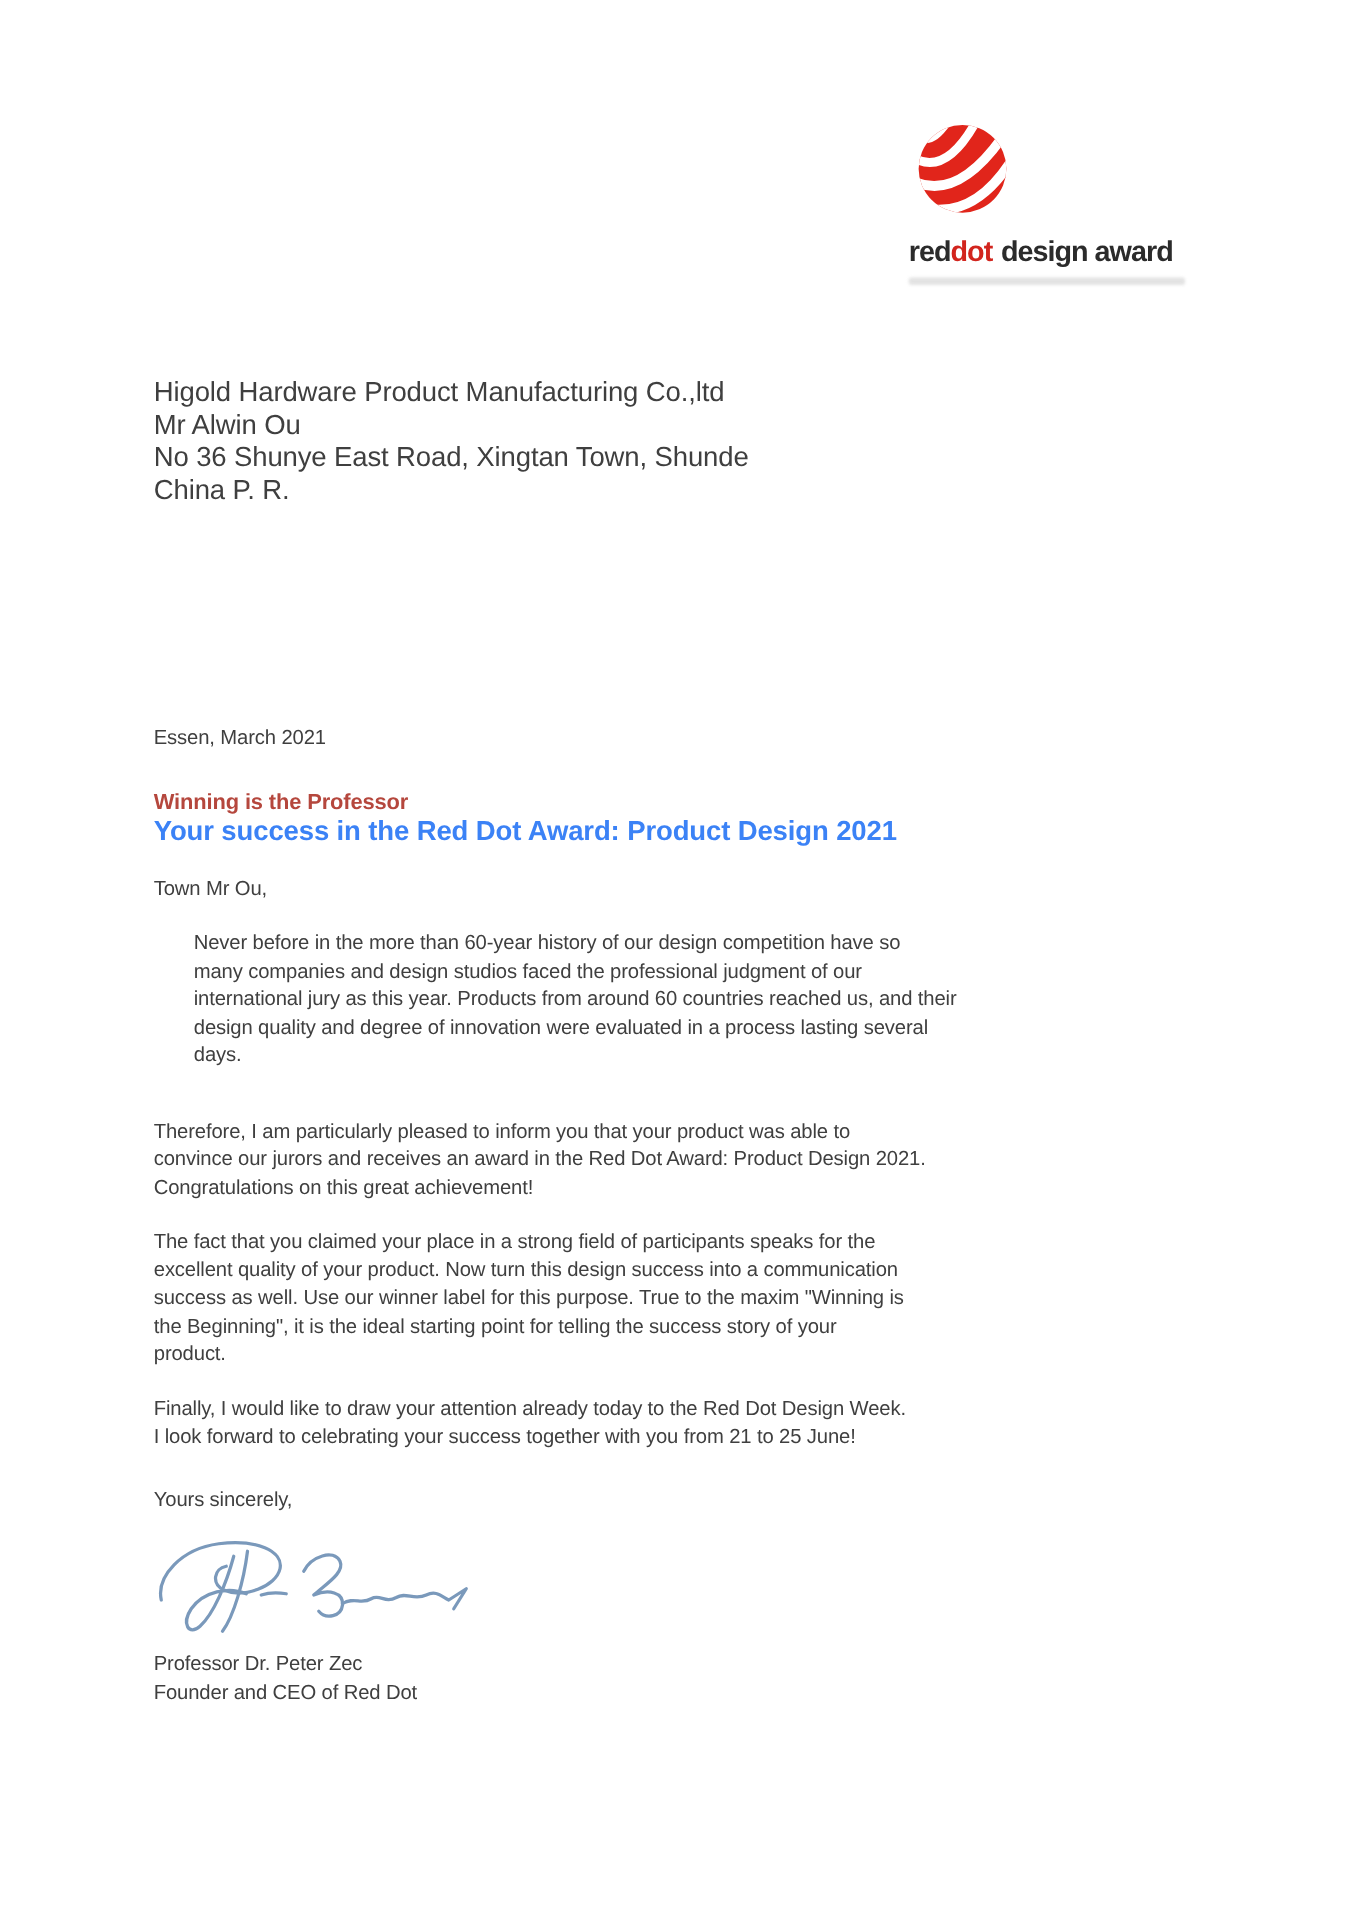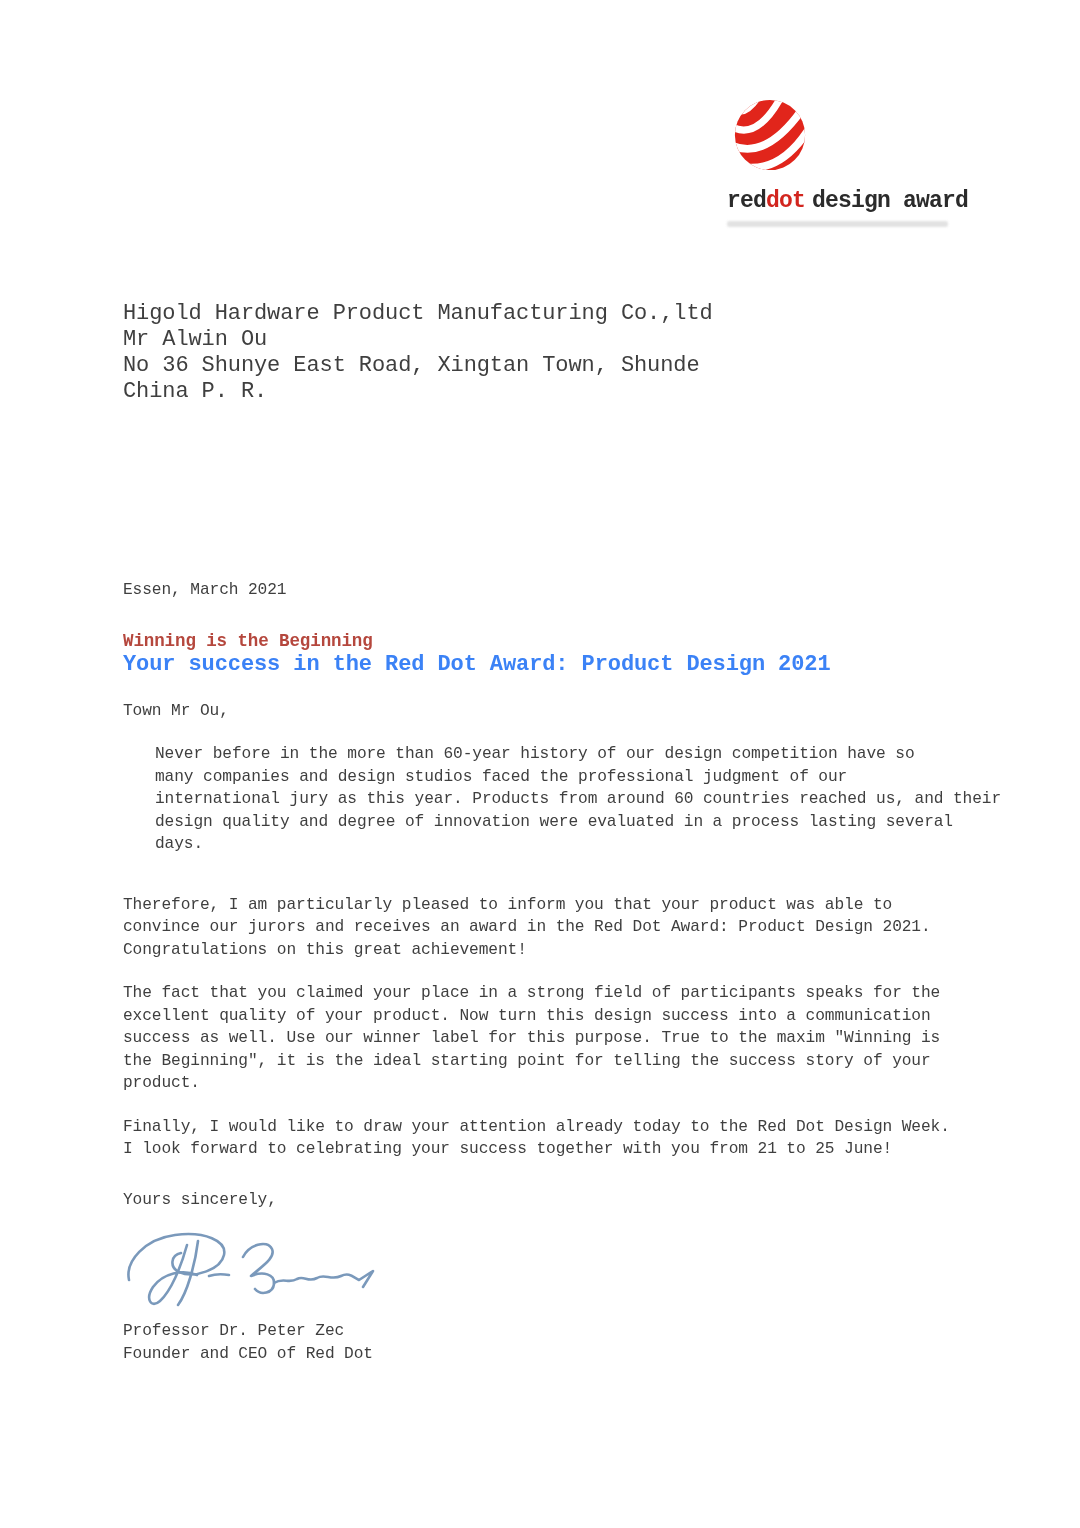--- a/index.html
+++ b/index.html
@@ -1,20 +1,20 @@
 <!DOCTYPE html>
 <html><head>
 <meta charset="utf-8">
 <style>
   html,body { margin:0; padding:0; background:#ffffff; }
   .page {
     position:relative;
     width:1032px; height:1528px;
     background:#ffffff;
-    font-family:Liberation Mono, monospace;
+    font-family:Liberation Sans, sans-serif;
     color:#3f3f3f;
     overflow:hidden;
   }
 
   
   .logo-block { position:absolute; left:727px; top:92px; width:230px; }
   .globe { display:block; margin-left:4px; }
   .brand { margin-top:10px; font-size:23px; font-weight:700; letter-spacing:-0.8px; color:#2b2b2b; white-space:nowrap; }
   .brand .dot-red { color:#d2251e; }
   .brand .rest { margin-left:7px; }
@@ -70,21 +70,21 @@
   <div class="recipient">
     <div>Higold Hardware Product Manufacturing Co.,ltd</div>
     <div>Mr Alwin Ou</div>
     <div>No 36 Shunye East Road, Xingtan Town, Shunde</div>
     <div>China P. R.</div>
   </div>
 
   <div class="letter">
     <div class="dateline">Essen, March 2021</div>
 
-    <div class="headline">Winning is the Beginning</div>
+    <div class="headline">Winning is the Professor</div>
     <div class="subheadline">Your success in the Red Dot Award: Product Design 2021</div>
 
     <div class="salutation">Town Mr Ou,</div>
 
     <div class="para p1">Never before in the more than 60-year history of our design competition have so
 many companies and design studios faced the professional judgment of our
 international jury as this year. Products from around 60 countries reached us, and their
 design quality and degree of innovation were evaluated in a process lasting several
 days.</div>
     <div class="para p2">Therefore, I am particularly pleased to inform you that your product was able to

